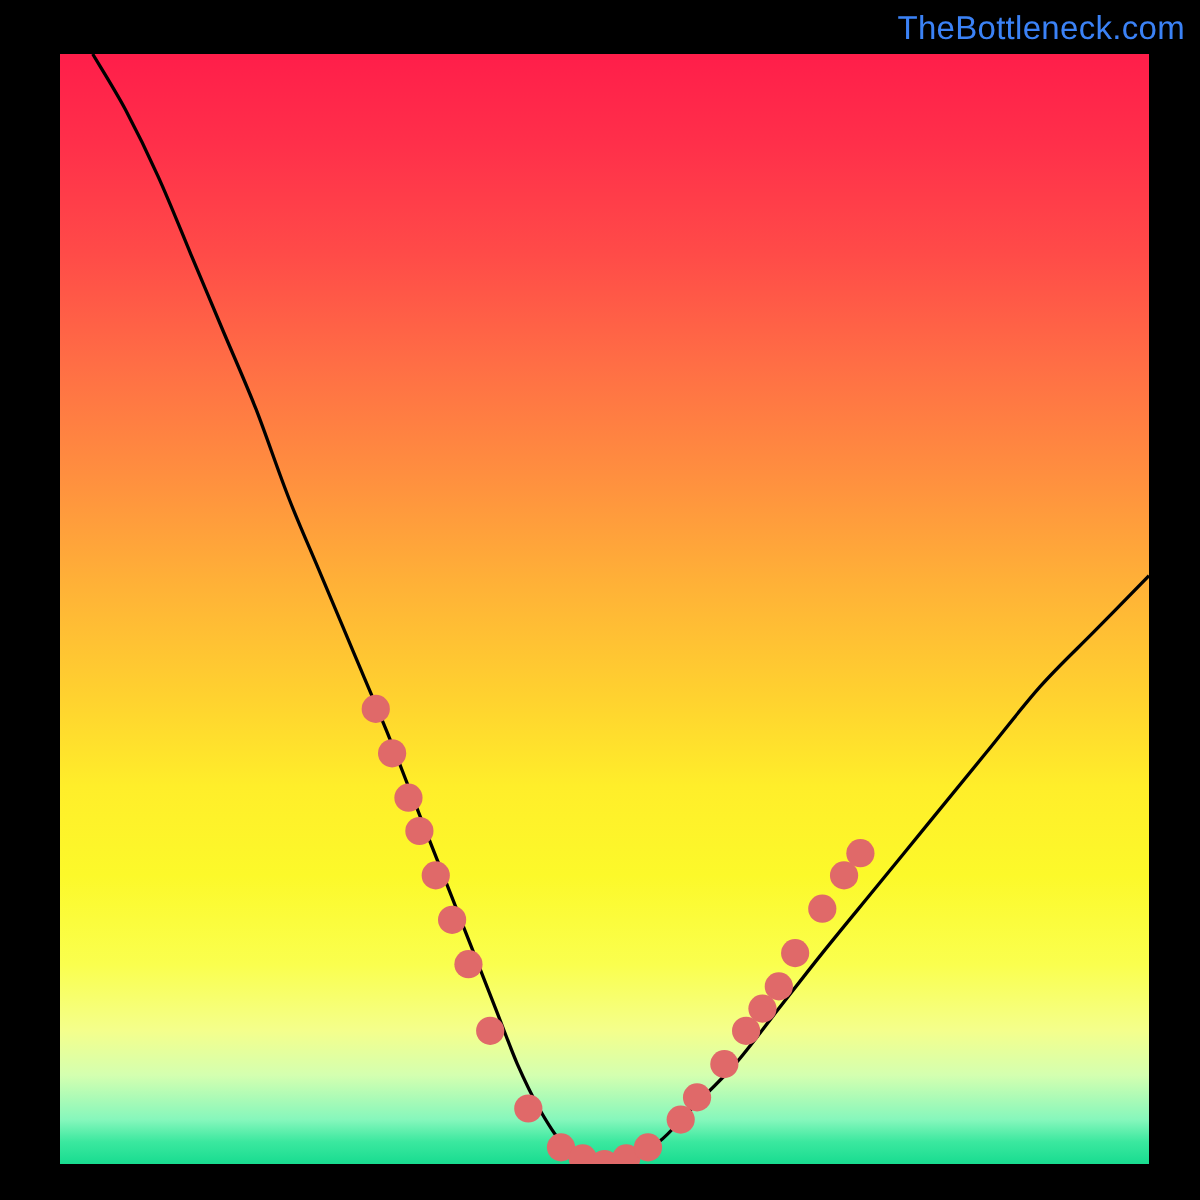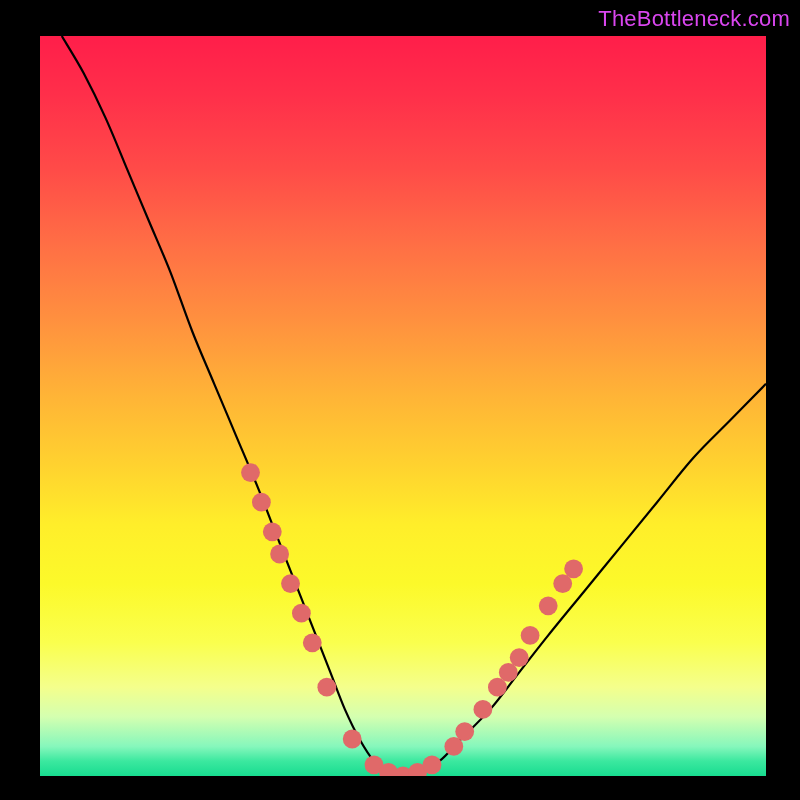--- a/index.html
+++ b/index.html
@@ -14,21 +14,21 @@
   .frame {
     position: relative;
     width: 800px;
     height: 800px;
     background: #000;
   }
   .watermark {
     position: absolute;
     top: 6px;
     right: 10px;
-    color: #d946ef;
+    color: #3b82f6;
     font-size: 22px;
     font-weight: 500;
     letter-spacing: 0.2px;
     z-index: 5;
   }
   .plot-area {
     position: absolute;
     left: 40px;
     top: 36px;
     width: 726px;

